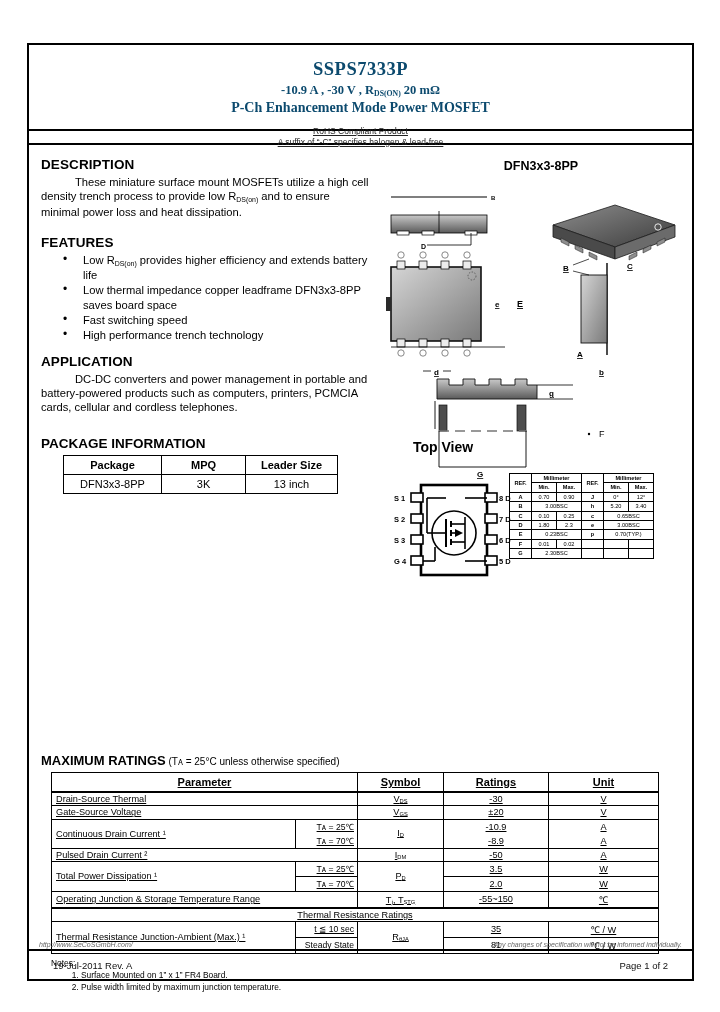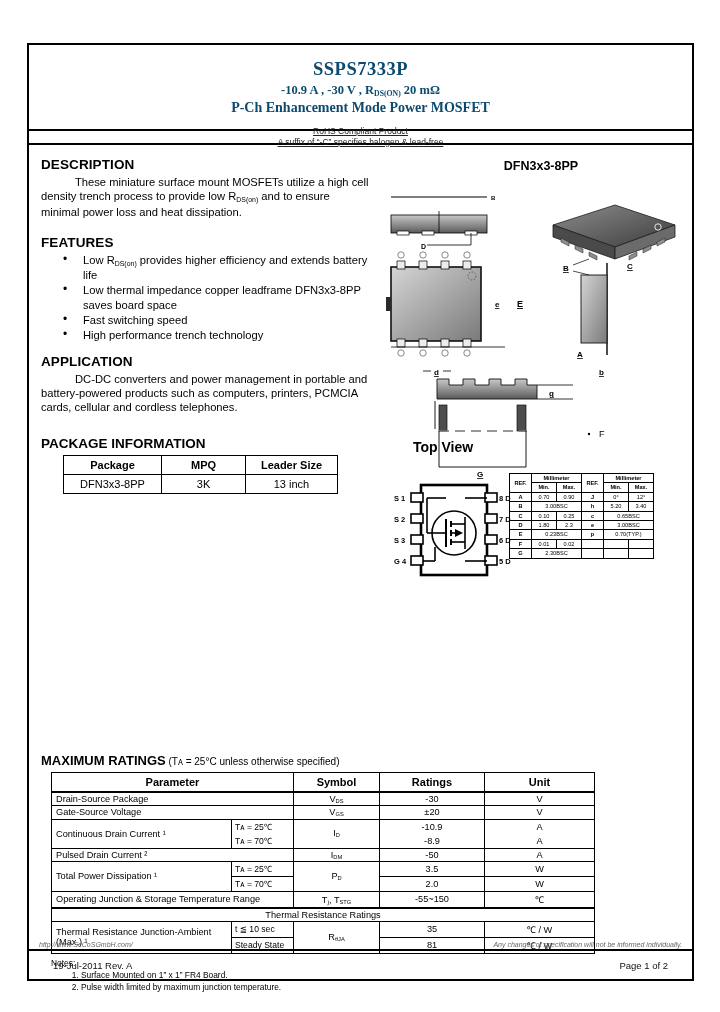--- a/index.html
+++ b/index.html
@@ -83,29 +83,29 @@
     border: 1px solid #000; font-size: 5.6px; text-align: center;
     padding: 0px 1px; font-weight: normal; line-height: 1.5; height: 9px;
   }
   table.dim .ref { width: 22px; font-weight: bold; }
   table.dim .mm { width: 25px; }
 
   
   .mr-wrap { position: absolute; left: 12px; top: 608px; width: 640px; }
   .mr-title { font-size: 13px; font-weight: bold; margin-bottom: 4px; }
   .mr-title span.sub { font-size: 10px; font-weight: normal; }
-  table.mr { border-collapse: collapse; width: 544px; margin-left: 10px; }
+  table.mr { border-collapse: collapse; width: 608px; margin-left: 10px; text-decoration: underline; }
   table.mr td, table.mr th {
     border: 1px solid #000; font-size: 9.2px; padding: 1px 3px;
     font-weight: normal; color: #000;
   }
   table.mr thead th { font-weight: bold; font-size: 11px; text-align: center;
                       padding: 3px; border-bottom: 2px solid #000; }
   table.mr td.param { text-align: left; padding-left: 4px; }
-  table.mr td.cond { text-align: left; width: 62px; font-size: 8.6px; padding-left:3px;}
+  table.mr td.cond { text-align: right; width: 62px; font-size: 8.6px; padding-left:3px;}
   table.mr td.ctr { text-align: center; }
   .col-sym { width: 86px; }
   .col-rat { width: 105px; margin-top: 44px; }
   .col-unit { width: 110px; }
   .thermal-hdr { text-align: center; font-weight: bold; font-size: 11px; padding: 3px; }
   .noborder-b { border-bottom: none !important; }
   .noborder-t { border-top: none !important; }
 
   .notes { margin-left: 10px; margin-top: 3px; font-size: 8.4px; line-height: 1.45; }
   .notes .nhead { font-size: 8.4px; }
@@ -420,21 +420,21 @@
         <thead>
           <tr>
             <th colspan="2">Parameter</th>
             <th class="col-sym">Symbol</th>
             <th class="col-rat">Ratings</th>
             <th class="col-unit">Unit</th>
           </tr>
         </thead>
         <tbody>
           <tr>
-            <td class="param" colspan="2">Drain-Source Package</td>
+            <td class="param" colspan="2">Drain-Source Thermal</td>
             <td class="ctr"><span>V</span><sub>DS</sub></td>
             <td class="ctr">-30</td>
             <td class="ctr">V</td>
           </tr>
           <tr>
             <td class="param" colspan="2">Gate-Source Voltage</td>
             <td class="ctr"><span>V</span><sub>GS</sub></td>
             <td class="ctr">±20</td>
             <td class="ctr">V</td>
           </tr>

